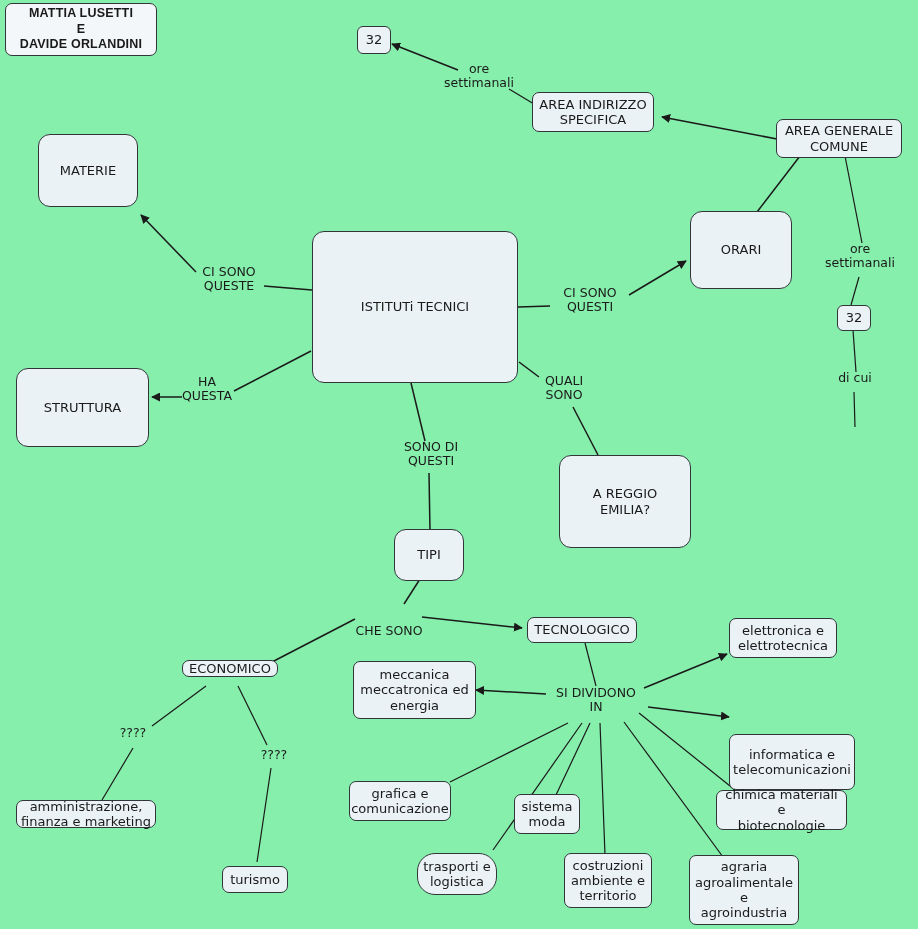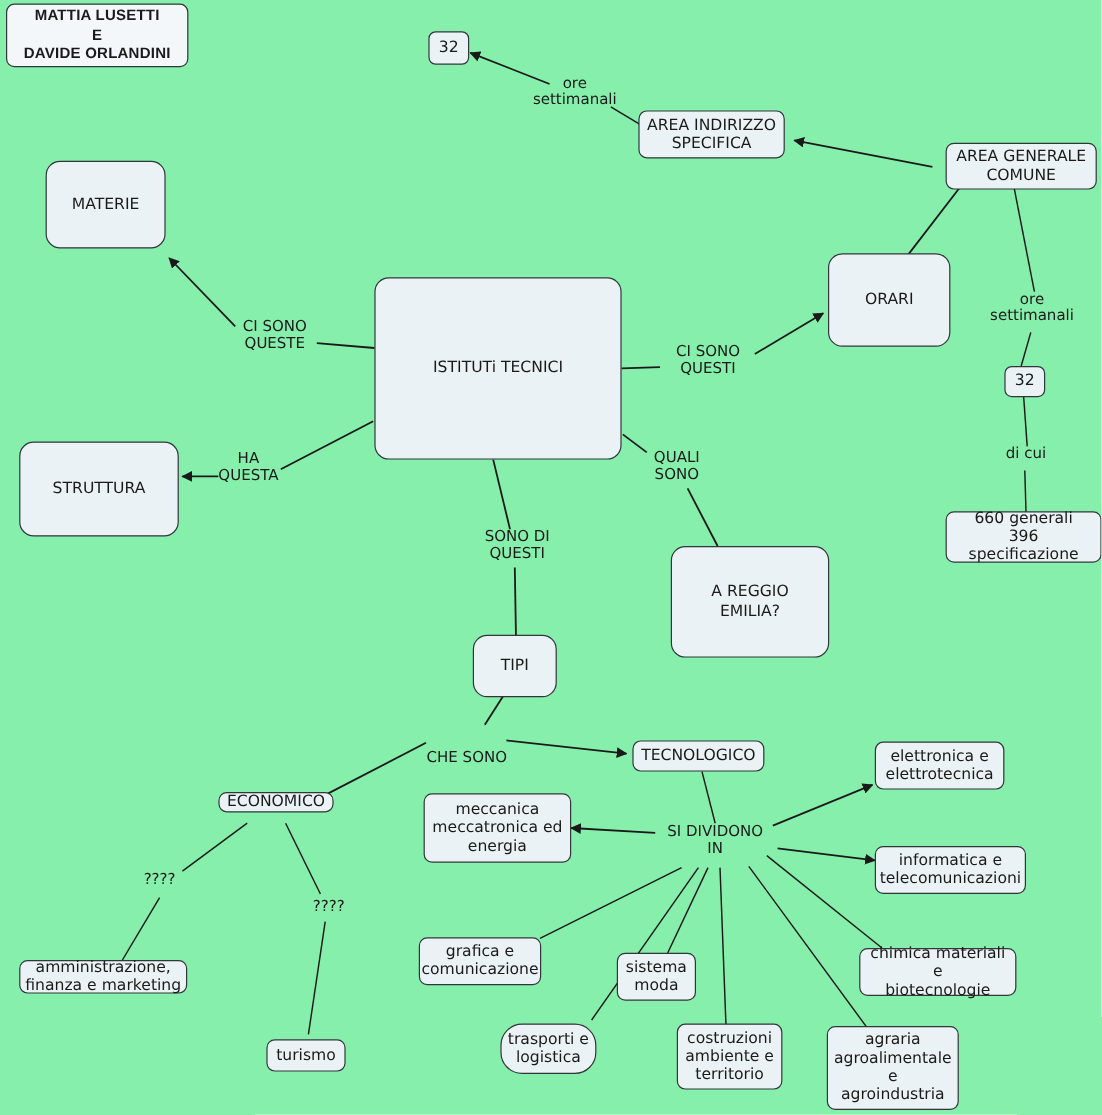--- a/index.html
+++ b/index.html
@@ -150,53 +150,51 @@
 
   <div class="node title-node" style="left:5px; top:3px; width:152px; height:53px;">MATTIA LUSETTI
 E
 DAVIDE ORLANDINI</div>
 
   <div class="node small-num" style="left:357px; top:26px; width:34px; height:28px;">32</div>
 
   <div class="node pill" style="left:532px; top:92px; width:122px; height:40px;">AREA INDIRIZZO
 SPECIFICA</div>
 
-  <div class="node pill" style="left:776px; top:119px; width:126px; height:39px;margin-left:12px;">AREA GENERALE
+  <div class="node pill" style="left:776px; top:119px; width:126px; height:39px;">AREA GENERALE
 COMUNE</div>
 
   <div class="node big" style="left:38px; top:134px; width:100px; height:73px;">MATERIE</div>
 
   <div class="node big" style="left:690px; top:211px; width:102px; height:78px;">ORARI</div>
 
   <div class="node big" style="left:312px; top:231px; width:206px; height:152px;">ISTITUTi TECNICI</div>
 
   <div class="node big" style="left:16px; top:368px; width:133px; height:79px;">STRUTTURA</div>
 
   <div class="node small-num" style="left:837px; top:305px; width:34px; height:26px;">32</div>
 
-  <div class="node pill" style="left:788px; top:426px; width:130px; height:43px;">660 generali
-396 specificazione</div>
 
   <div class="node big" style="left:559px; top:455px; width:132px; height:93px;">A REGGIO
 EMILIA?</div>
 
   <div class="node big" style="left:394px; top:529px; width:70px; height:52px;">TIPI</div>
 
   <div class="node pill" style="left:527px; top:617px; width:110px; height:26px;">TECNOLOGICO</div>
 
   <div class="node pill" style="left:729px; top:618px; width:108px; height:40px;">elettronica e
 elettrotecnica</div>
 
   <div class="node pill" style="left:182px; top:660px; width:96px; height:17px;">ECONOMICO</div>
 
   <div class="node pill" style="left:353px; top:661px; width:123px; height:58px;">meccanica
 meccatronica ed
 energia</div>
 
-  <div class="node pill" style="left:729px; top:705px; width:126px; height:40px;">informatica e
+  <div class="node pill" style="left:729px; top:734px; width:126px; height:56px;">informatica e
 telecomunicazioni</div>
 
   <div class="node pill" style="left:349px; top:781px; width:102px; height:40px;">grafica e
 comunicazione</div>
 
   <div class="node pill" style="left:514px; top:794px; width:66px; height:40px;">sistema
 moda</div>
 
   <div class="node pill" style="left:716px; top:790px; width:131px; height:40px;">chimica materiali e
 biotecnologie</div>

